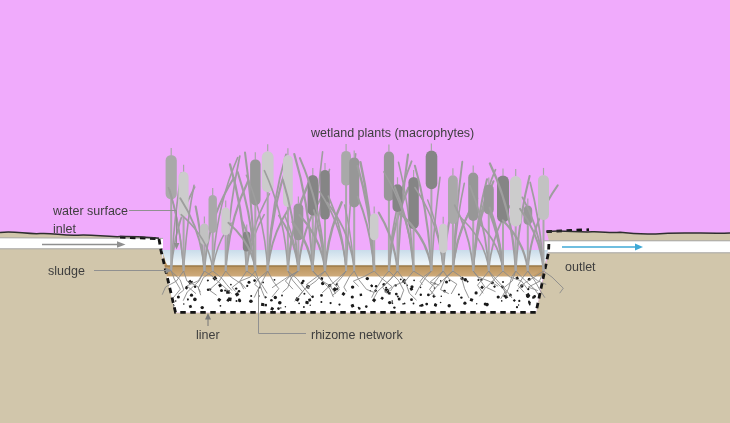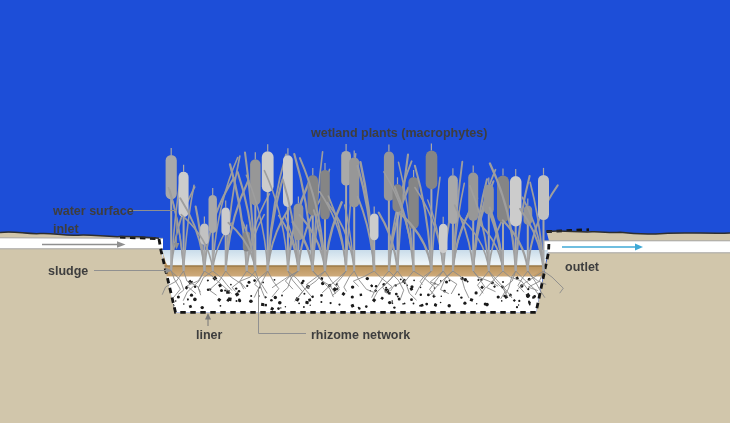--- a/index.html
+++ b/index.html
@@ -1,16 +1,16 @@
 <!DOCTYPE html>
 <html><head>
 <meta charset="utf-8">
 <style>
   html,body{margin:0;padding:0;background:#ffffff;}
-  .stage{position:relative;width:730px;height:423px;background:#1d4ed8;overflow:hidden;font-weight:bold;}
+  .stage{position:relative;width:730px;height:423px;background:#f0abfc;overflow:hidden;}
   svg{display:block;}
   text{font-family:"Liberation Sans","DejaVu Sans",sans-serif;font-size:12.5px;fill:#3e3e3e;}
 </style>
 </head>
 <body>
 
 <div class="stage">
 <svg width="730" height="423" viewBox="0 0 730 423">
 
   <defs>

